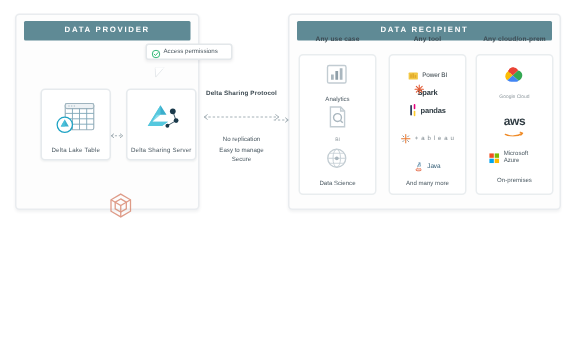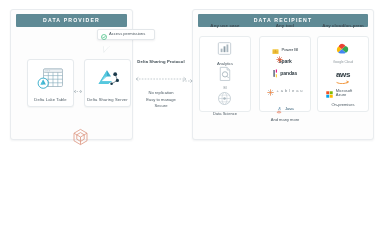--- a/index.html
+++ b/index.html
@@ -74,21 +74,21 @@
   }
   #protocol-title{
     font-size:4.2px;font-weight:bold;color:#3d4a52;letter-spacing:.1px;
     line-height:1;margin:0 0 4px 0;
   }
   #protocol-arrow{display:block;margin:0 auto 4px auto;}
   #protocol-bullets{font-size:4.1px;color:#4c5a63;line-height:1.55;}
 
   
   .sub-col{
-    position:absolute;top:36px;width:52px;height:76px;
+    position:absolute;top:36px;width:52px;height:94px;
     background:#ffffff;border:1px solid #e9edef;border-radius:3px;
     box-sizing:border-box;
   }
   #col-usecase{left:199px;}
   #col-tool{left:259px;}
   #col-cloud{left:317px;}
   .sub-head{
     position:absolute;top:24px;width:52px;text-align:center;
     font-size:4.4px;font-weight:bold;color:#3d4a52;line-height:1;
     letter-spacing:.1px;

